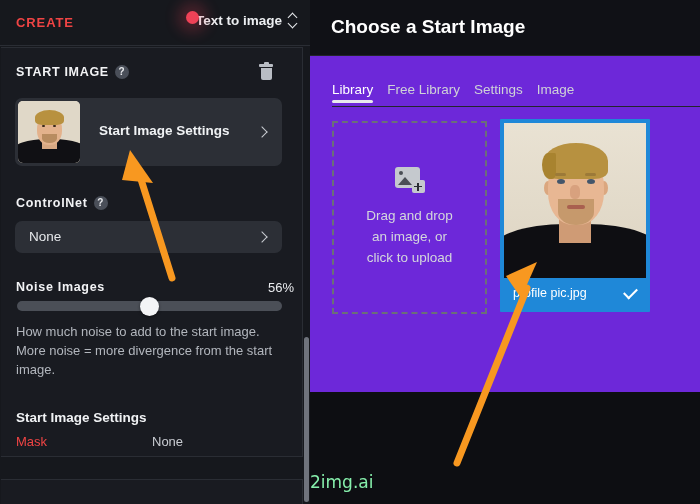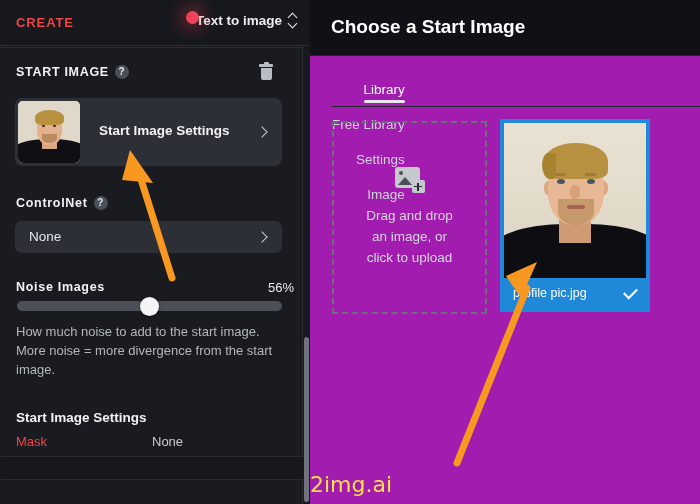--- a/index.html
+++ b/index.html
@@ -205,36 +205,36 @@
     font-size: 13px; color: #ef4444;
   }
   .mask-value {
     position: absolute; left: 152px; top: 434px;
     font-size: 13px; color: #c9ccd2;
   }
 
   
   .panel {
     position: absolute; left: 310px; top: 0;
-    width: 390px; height: 504px;
-    background: #a21caf;
+    width: 390px; height: 392px;
+    background: #6d28d9;
   }
   .panel-header {
     position: absolute; left: 0; top: 0;
     width: 390px; height: 56px;
     background: #101116;
     border-bottom: 1px solid #23252b;
   }
   .panel-title {
     position: absolute; left: 21px; top: 16px;
     font-size: 19px; font-weight: bold; color: #ffffff;
   }
   .tabs {
     position: absolute; left: 22px; top: 82px;
-    display: flex; align-items: flex-end; gap: 14px; flex-direction: column;
+    display: flex; align-items: flex-end; gap: 14px;
   }
   .tab {
     font-size: 13.5px; color: #cfd2d7;
     padding-bottom: 6px; cursor: pointer;
     position: relative;
   }
   .tab.active { color: #ffffff; }
   .tab.active::after {
     content: ""; position: absolute;
     left: 0; right: 0; bottom: 0; height: 3px;
@@ -382,21 +382,21 @@
     width: 13px; height: 13px; border-radius: 50%;
     background: #ee4257;
     box-shadow: 0 0 13px 9px rgba(238,66,87,0.22);
     z-index: 40;
   }
   
   .arrows { position: absolute; inset: 0; z-index: 35; pointer-events: none; }
   
   .watermark {
     position: absolute; left: 310px; top: 472px;
-    font-size: 22px; color: #fde047;
+    font-size: 17px; color: #86efac;
     font-family: "DejaVu Sans", sans-serif;
     z-index: 45;
   }
 </style>
 </head>
 <body>
 
 <div id="app">
 
   <div class="sidebar">

